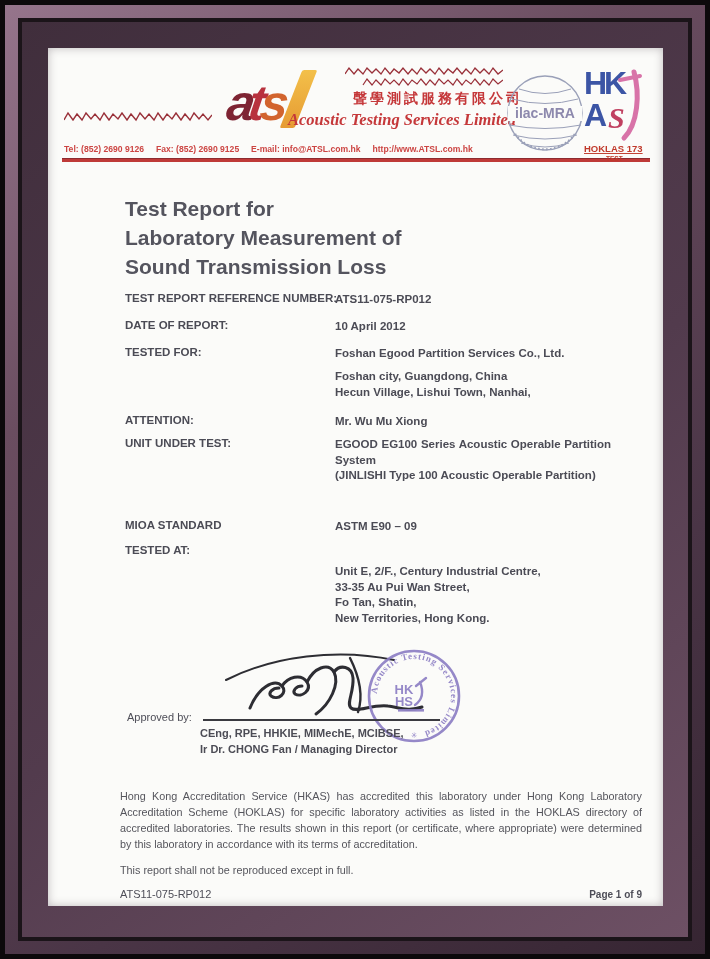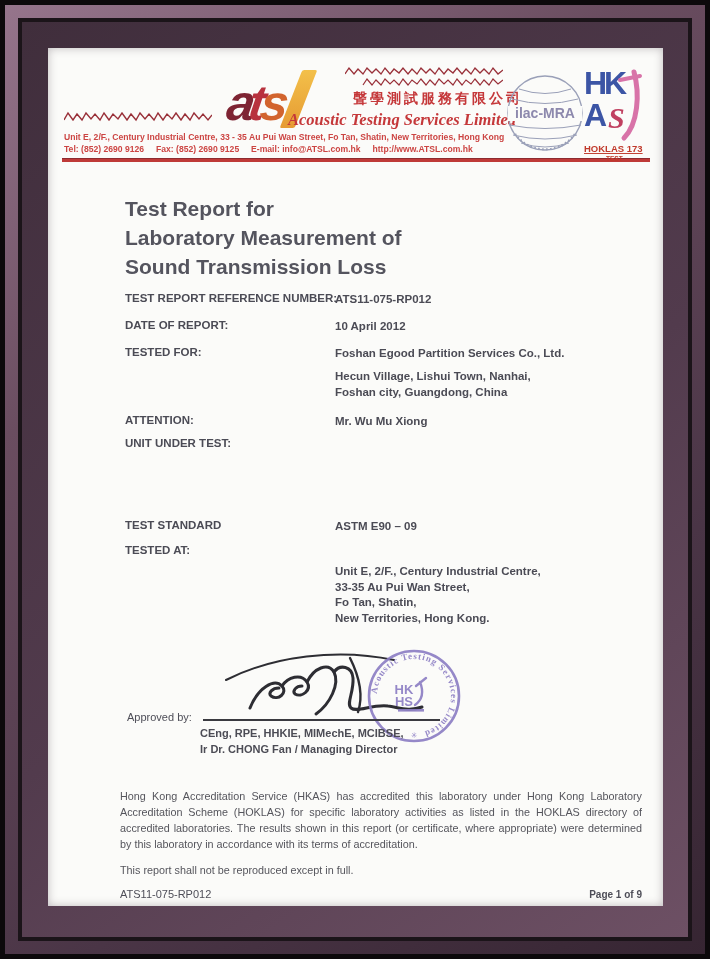--- a/index.html
+++ b/index.html
@@ -72,21 +72,20 @@
       <div class="l-slash"></div>
     </div>
 
     <svg class="abs" style="left:297px;top:18px;" width="158" height="22" viewBox="0 0 158 22">
       <polyline points="0,8 4,2 9,8 13,3 18,8 22,2 27,7 31,3 36,8 40,2 45,8 49,3 54,7 58,2 63,8 67,3 72,8 76,2 81,7 85,3 90,8 94,2 99,8 103,3 108,7 112,2 117,8 121,3 126,8 130,2 135,7 139,3 144,8 148,2 153,8 158,4" fill="none" stroke="#993039" stroke-width="1.3"></polyline>
       <polyline points="18,19 22,13 27,19 31,14 36,19 40,13 45,18 49,14 54,19 58,13 63,19 67,14 72,18 76,13 81,19 85,14 90,19 94,13 99,18 103,14 108,19 112,13 117,19 121,14 126,18 130,13 135,19 139,14 144,19 148,13 153,18 158,14" fill="none" stroke="#993039" stroke-width="1.2"></polyline>
     </svg>
 
     <div class="abs cn-name" style="left:305px;top:42px;">聲學測試服務有限公司</div>
     <div class="abs script-name" style="left:240px;top:62px;">Acoustic Testing Services Limited</div>
-    <div class="abs hdr-small" style="left:16px;top:84px;">Unit E, 2/F., Century Industrial Centre, 33 - 35 Au Pui Wan Street, Fo Tan, Shatin, New Territories, Hong Kong</div>
     <div class="abs hdr-small" style="left:16px;top:95.5px;">Tel: (852) 2690 9126     Fax: (852) 2690 9125     E-mail: info@ATSL.com.hk     http://www.ATSL.com.hk</div>
     <div class="abs hdr-rule" style="left:14px;top:110px;right:13px;"></div>
 
     <svg class="abs" style="left:457px;top:24px;" width="80" height="82" viewBox="0 0 80 82">
       <circle cx="40" cy="41" r="37" fill="none" stroke="#9aa0b8" stroke-width="1.4"></circle>
       <path d="M14,17 Q40,26 66,17" fill="none" stroke="#9aa0b8" stroke-width="1"></path>
       <path d="M7,27 Q40,36 73,27" fill="none" stroke="#9aa0b8" stroke-width="1"></path>
       <path d="M4,37 Q40,44 76,37" fill="none" stroke="#9aa0b8" stroke-width="1"></path>
       <path d="M4,53 Q40,60 76,53" fill="none" stroke="#9aa0b8" stroke-width="1"></path>
       <path d="M8,63 Q40,71 72,63" fill="none" stroke="#9aa0b8" stroke-width="1"></path>
@@ -115,30 +114,34 @@
     <div class="abs lbl" style="left:77px;top:244px;">TEST REPORT REFERENCE NUMBER:</div>
     <div class="abs val" style="left:287px;top:244px;">ATS11-075-RP012</div>
 
     <div class="abs lbl" style="left:77px;top:271px;">DATE OF REPORT:</div>
     <div class="abs val" style="left:287px;top:271px;">10 April 2012</div>
 
     <div class="abs lbl" style="left:77px;top:298px;">TESTED FOR:</div>
     <div class="abs val" style="left:287px;top:298px;">Foshan Egood Partition Services Co., Ltd.</div>
 
     <div class="abs val val-block" style="left:287px;top:321px;">
+      <div>Foshan city, Guangdong, China</div>
       <div>Hecun Village, Lishui Town, Nanhai,</div>
-      <div>Foshan city, Guangdong, China</div>
     </div>
 
     <div class="abs lbl" style="left:77px;top:366px;">ATTENTION:</div>
     <div class="abs val" style="left:287px;top:366px;">Mr. Wu Mu Xiong</div>
 
     <div class="abs lbl" style="left:77px;top:389px;">UNIT UNDER TEST:</div>
+    <div class="abs val val-block" style="left:287px;top:389px;">
+      <div class="just">EGOOD EG100 Series Acoustic Operable Partition System</div>
+      <div class="just">(JINLISHI Type 100 Acoustic Operable Partition)</div>
+    </div>
 
-    <div class="abs lbl" style="left:77px;top:471px;">TEST STANDARD</div>
+    <div class="abs lbl" style="left:77px;top:471px;">MIOA STANDARD</div>
     <div class="abs val" style="left:287px;top:471px;">ASTM E90 – 09</div>
 
     <div class="abs lbl" style="left:77px;top:496px;">TESTED AT:</div>
     <div class="abs val val-block" style="left:287px;top:496px;margin-top:20px;">
       <div>Unit E, 2/F., Century Industrial Centre,</div>
       <div>33-35 Au Pui Wan Street,</div>
       <div>Fo Tan, Shatin,</div>
       <div>New Territories, Hong Kong.</div>
     </div>
 

